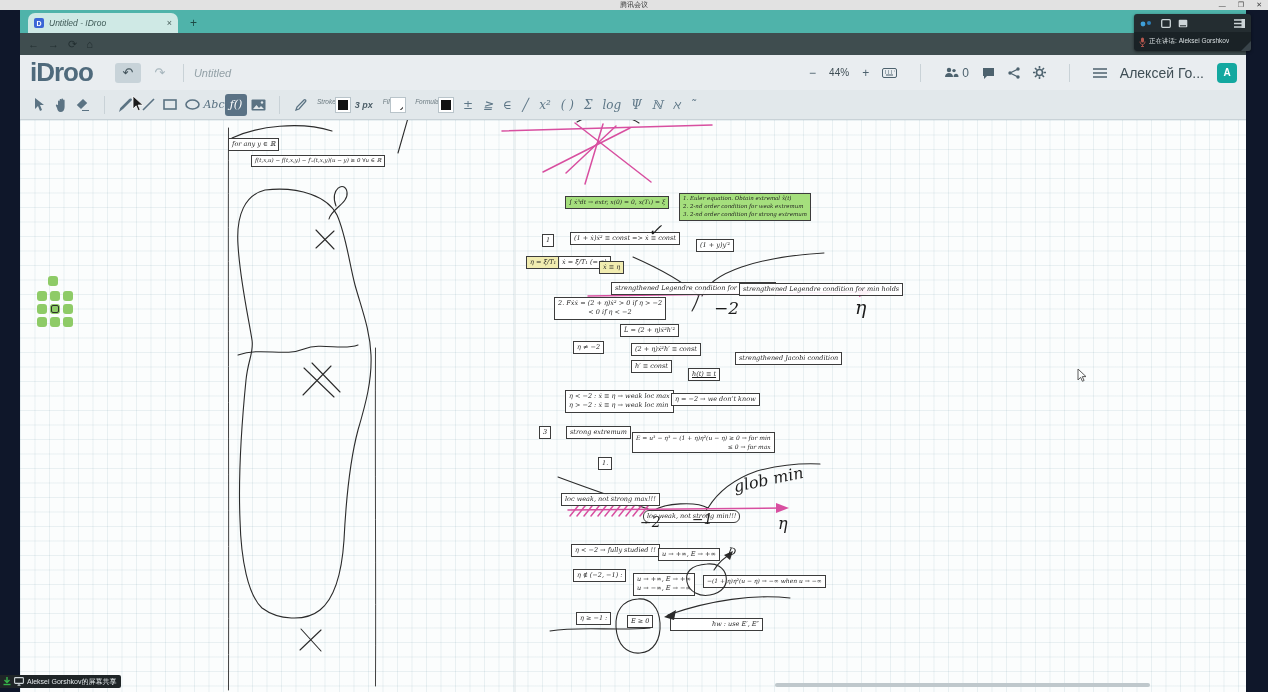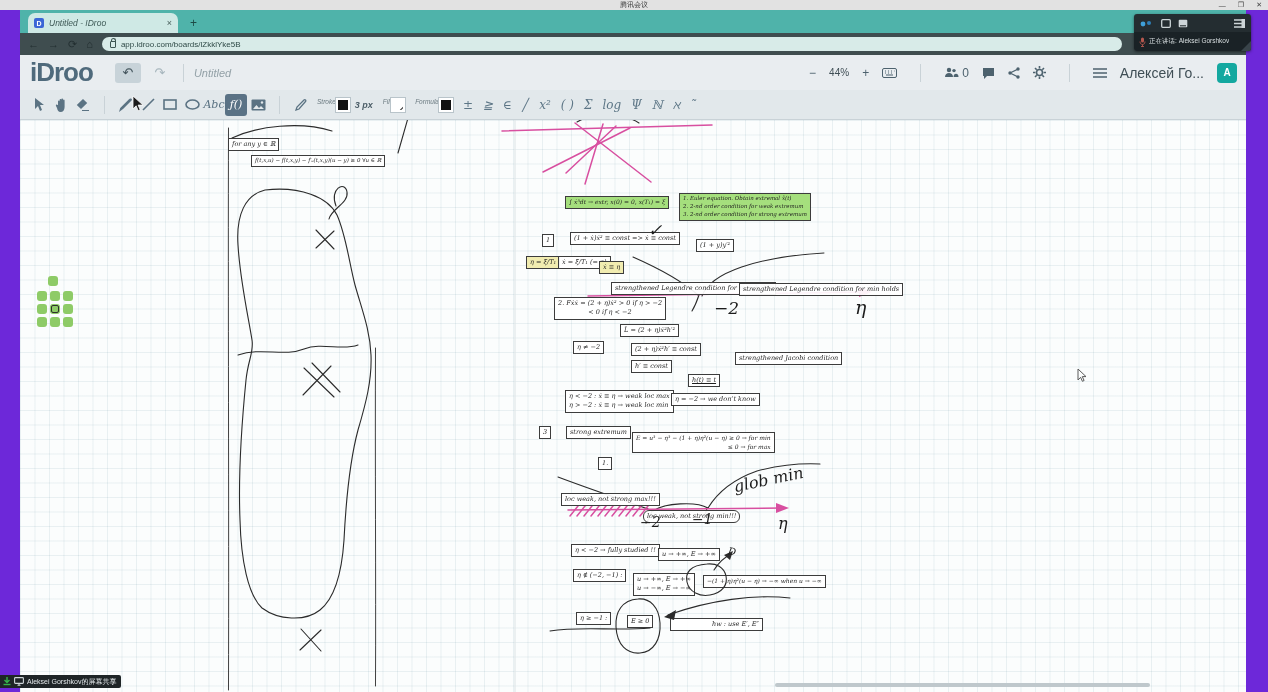--- a/index.html
+++ b/index.html
@@ -1,17 +1,17 @@
 <!DOCTYPE html>
 <html><head>
 <meta charset="utf-8">
 <style>
   * { margin:0; padding:0; box-sizing:border-box; }
   html,body { width:1268px; height:692px; overflow:hidden; font-family:"Liberation Sans",sans-serif; }
-  #screen { position:relative; width:1268px; height:692px; background:#6d28d9; }
+  #screen { position:relative; width:1268px; height:692px; background:#0f172a; }
 
   
   #meet-titlebar { position:absolute; left:0; top:0; width:1268px; height:10px; background:#e2e2e2;
     display:flex; align-items:center; justify-content:center; font-size:7px; color:#333; }
   #meet-title { line-height:10px; }
   #meet-winctrl { position:absolute; right:6px; top:0; height:10px; display:flex; gap:12px; align-items:center;
     font-size:7px; color:#444; }
   #meet-winctrl span { cursor:default; }
 
   
@@ -128,24 +128,20 @@
         <span id="tab-close">×</span>
       </div>
       <span id="newtab-btn">+</span>
     </div>
 
     <div id="navbar">
       <span class="nav-ic">←</span>
       <span class="nav-ic">→</span>
       <span class="nav-ic">⟳</span>
       <span class="nav-ic">⌂</span>
-      <div id="url-pill">
-        <span id="lock-icon"></span>
-        <span id="url-text">app.idroo.com/boards/lZkklYke5B</span>
-      </div>
     </div>
 
     <div id="idroo-header">
       <div id="idroo-logo">iDroo</div>
       <div id="undo-btn">↶</div>
       <div id="redo-btn">↷</div>
       <div class="vdiv"></div>
       <div id="board-title">Untitled</div>
       <div id="header-right">
         <span class="hr-ic">−</span>
@@ -376,21 +372,21 @@
           </div>
           <div class="note" style="left: 553px; top: 221px;">
             <div>η ≠ −2</div>
           </div>
           <div class="note" style="left: 611px; top: 223px;">
             <div>(2 + η)ẋ²h′ ≡ const</div>
           </div>
           <div class="note" style="left: 611px; top: 240px;">
             <div>h′ ≡ const</div>
           </div>
-          <div class="note" style="left: 668px; top: 254px; text-decoration: underline;">
+          <div class="note" style="left: 668px; top: 248px; text-decoration: underline;">
             <div>h(t) ≡ t</div>
           </div>
           <div class="note" style="left: 715px; top: 232px;">
             <div>strengthened Jacobi condition</div>
           </div>
           <div class="note" style="left: 545px; top: 270px;">
             <div>η &lt; −2 :  ẋ ≡ η → weak loc max</div>
             <div>η &gt; −2 :  ẋ ≡ η → weak loc min</div>
           </div>
           <div class="note" style="left: 651px; top: 273px;">

